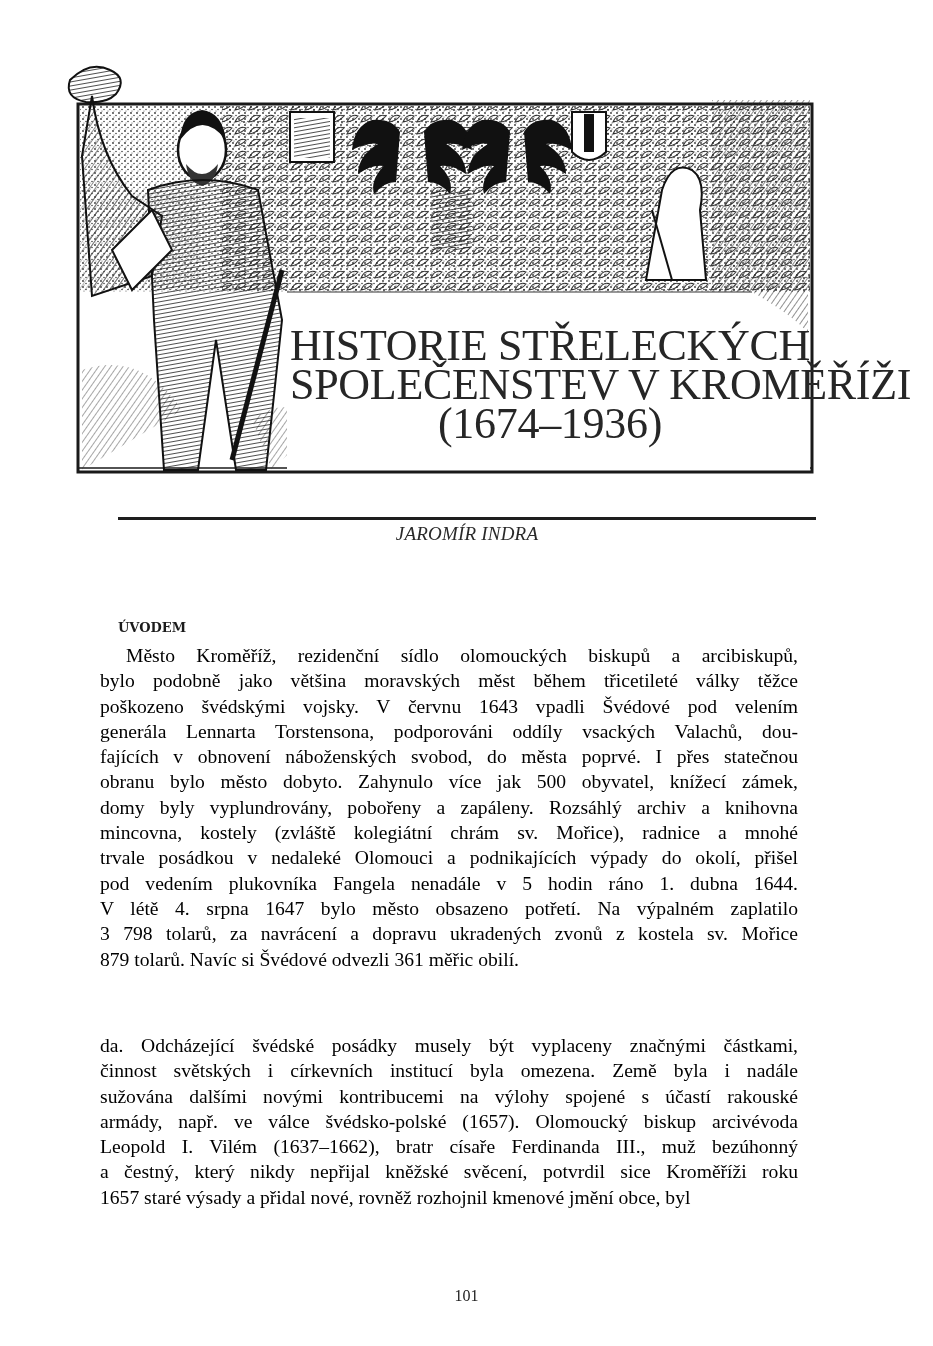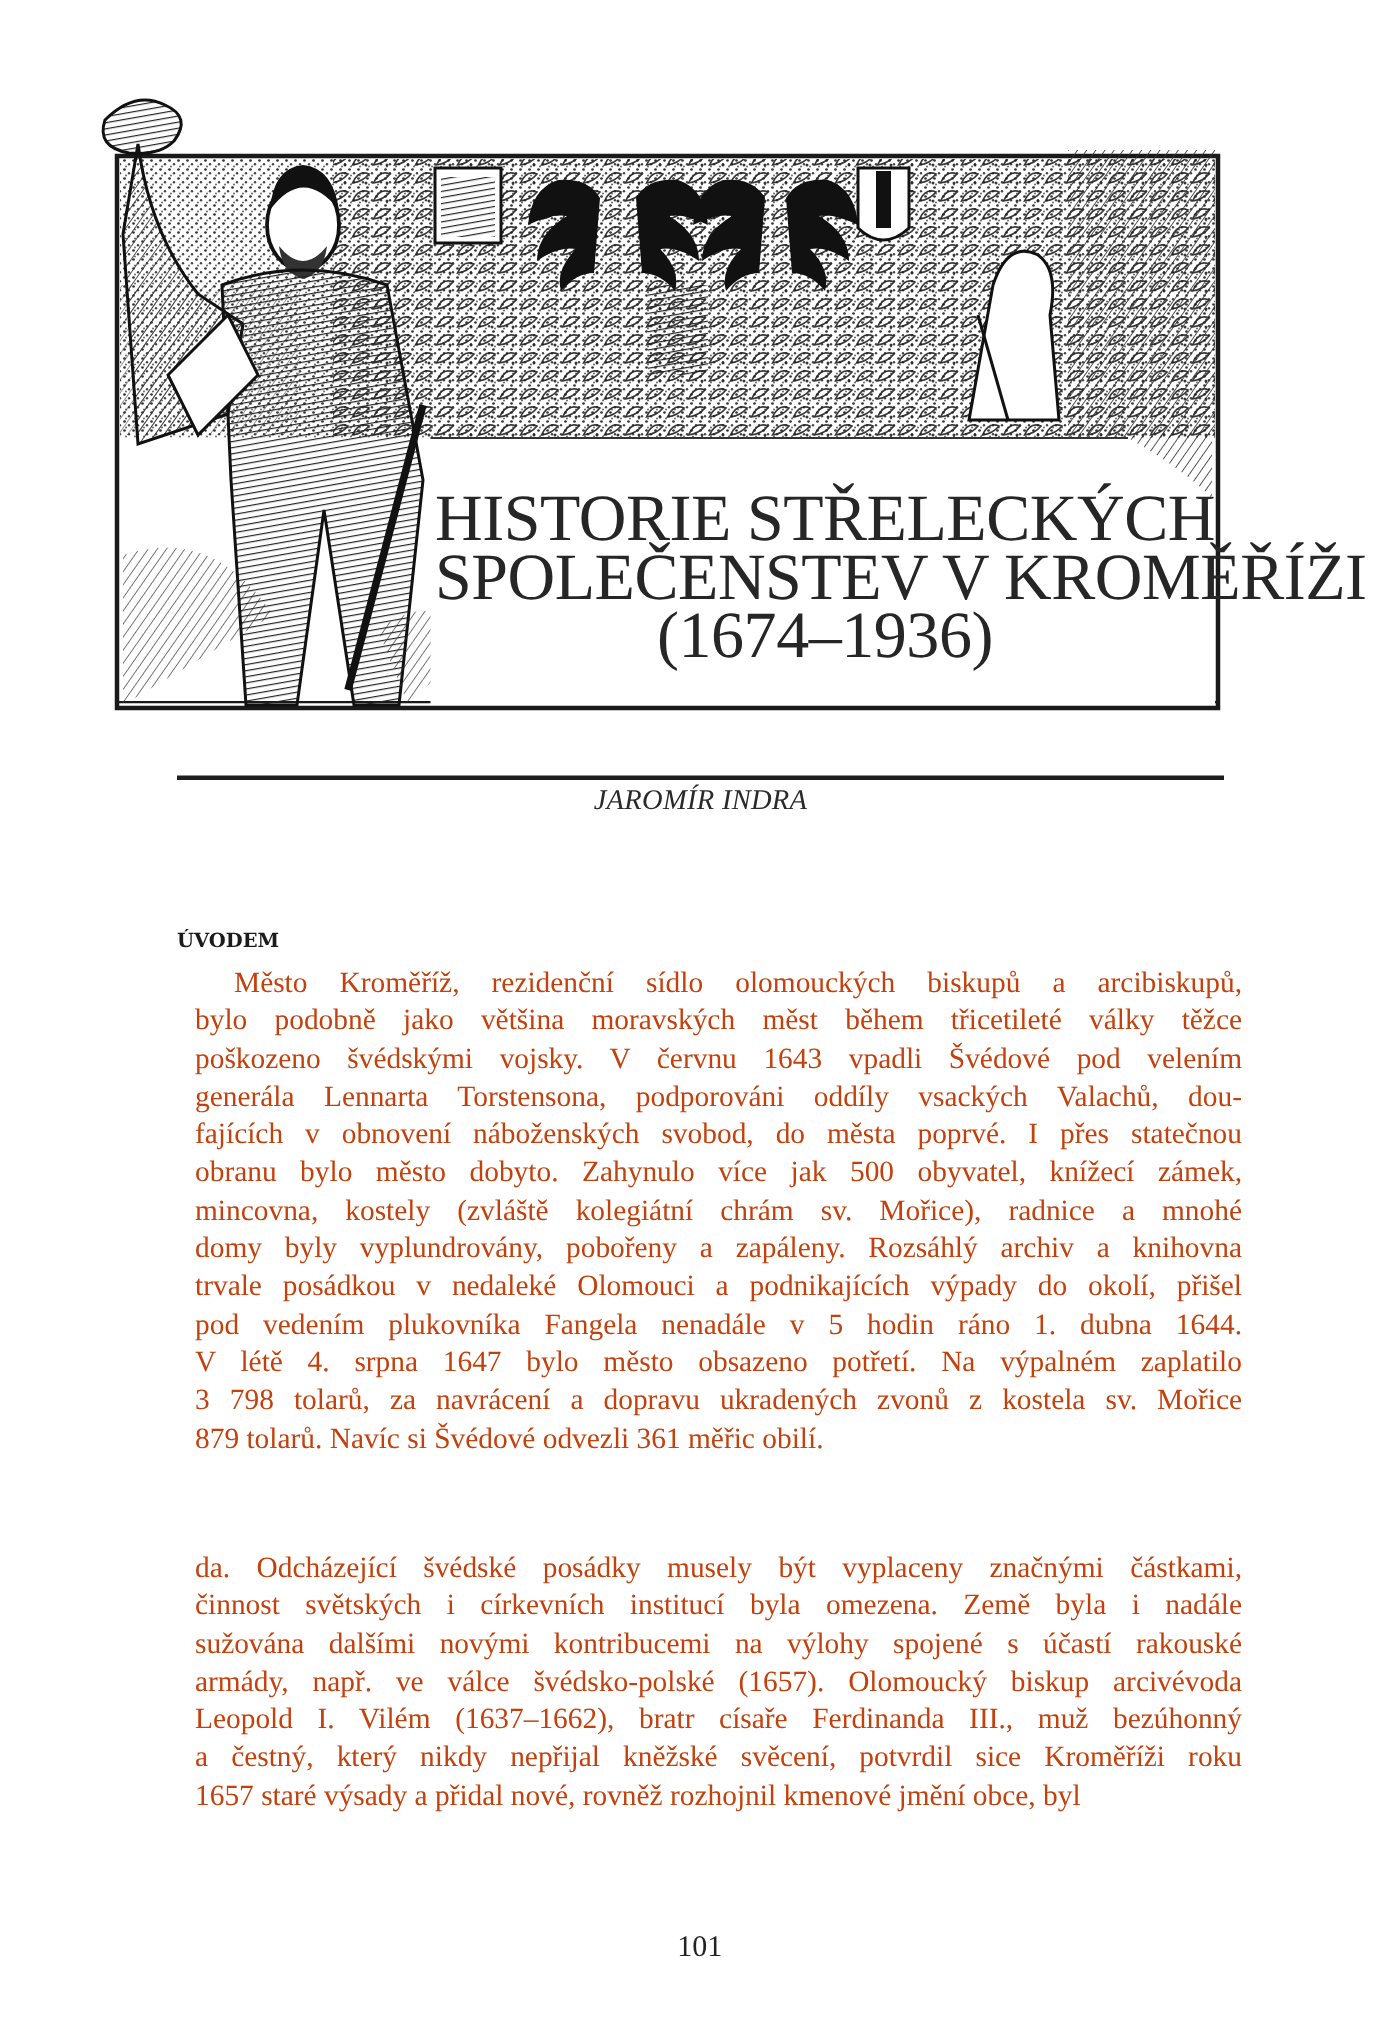--- a/index.html
+++ b/index.html
@@ -8,29 +8,29 @@
   .illus { position:absolute; left:52px; left:52px; top:40px; width:780px; height:440px; }
   .title-block { position:absolute; left:290px; top:326px; width:520px; text-align:center;
          font-family:"Liberation Serif","DejaVu Serif",serif; font-size:44px; line-height:39px;
          color:#262626; letter-spacing:-0.3px; }
   .title-block div { white-space:nowrap; }
   .rule { position:absolute; left:118px; width:698px; top:517px; height:3px; background:#1e1e1e; }
   .author { position:absolute; left:118px; width:698px; top:523px; text-align:center;
          font-family:"Liberation Serif","DejaVu Serif",serif; font-size:19px; color:#2a2a2a; letter-spacing:0.2px;font-style:italic; }
   .heading { position:absolute; left:118px; top:620px; font-family:"DejaVu Serif",serif; font-weight:bold;
          font-size:13px; color:#1b1b1b; }
-  .para { position:absolute; left:130px; width:698px; font-family:"Liberation Serif","DejaVu Serif",serif;
-         font-size:19.6px; line-height:25.3px; color:#c2410c; }
+  .para { position:absolute; left:100px; width:698px; font-family:"Liberation Serif","DejaVu Serif",serif;
+         font-size:19.6px; line-height:25.3px; color:#000000; }
   .para .line { display:block; white-space:nowrap; text-align:justify; text-align-last:justify; height:25.3px; }
   .para .line.last { text-align-last:left; }
   .para .line.indent { padding-left:26px; }
   #p1 { top:643px; }
   #p2 { top:1033px; }
   .page-num { position:absolute; left:0; width:933px; top:1287px; text-align:center;
-         font-family:"Liberation Serif",serif; font-size:20px; color:#222; }
+         font-family:"Liberation Serif",serif; font-size:16px; color:#222; }
 </style>
 </head>
 <body>
 
 <svg class="illus" viewBox="0 0 780 440" xmlns="http://www.w3.org/2000/svg">
   <defs>
     <pattern id="hatch" width="4" height="4" patternUnits="userSpaceOnUse" patternTransform="rotate(80)">
       <line x1="0" y1="0" x2="0" y2="4" stroke="#222" stroke-width="1.6"></line>
     </pattern>
     <pattern id="hatch2" width="5" height="5" patternUnits="userSpaceOnUse" patternTransform="rotate(35)">
@@ -108,22 +108,22 @@
 
 <div class="heading">ÚVODEM</div>
 
 <div class="para" id="p1">
     <span class="line indent">Město Kroměříž, rezidenční sídlo olomouckých biskupů a arcibiskupů,</span>
     <span class="line">bylo podobně jako většina moravských měst během třicetileté války těžce</span>
     <span class="line">poškozeno švédskými vojsky. V červnu 1643 vpadli Švédové pod velením</span>
     <span class="line">generála Lennarta Torstensona, podporováni oddíly vsackých Valachů, dou-</span>
     <span class="line">fajících v obnovení náboženských svobod, do města poprvé. I přes statečnou</span>
     <span class="line">obranu bylo město dobyto. Zahynulo více jak 500 obyvatel, knížecí zámek,</span>
+    <span class="line">domy byly vyplundrovány, pobořeny a zapáleny. Rozsáhlý archiv a knihovna</span>
     <span class="line">mincovna, kostely (zvláště kolegiátní chrám sv. Mořice), radnice a mnohé</span>
-    <span class="line">domy byly vyplundrovány, pobořeny a zapáleny. Rozsáhlý archiv a knihovna</span>
     <span class="line">trvale posádkou v nedaleké Olomouci a podnikajících výpady do okolí, přišel</span>
     <span class="line">pod vedením plukovníka Fangela nenadále v 5 hodin ráno 1. dubna 1644.</span>
     <span class="line">V létě 4. srpna 1647 bylo město obsazeno potřetí. Na výpalném zaplatilo</span>
     <span class="line">3 798 tolarů, za navrácení a dopravu ukradených zvonů z kostela sv. Mořice</span>
     <span class="line last">879 tolarů. Navíc si Švédové odvezli 361 měřic obilí.</span>
   </div>
 <div class="para" id="p2">
     <span class="line">da. Odcházející švédské posádky musely být vyplaceny značnými částkami,</span>
     <span class="line">činnost světských i církevních institucí byla omezena. Země byla i nadále</span>
     <span class="line">sužována dalšími novými kontribucemi na výlohy spojené s účastí rakouské</span>

